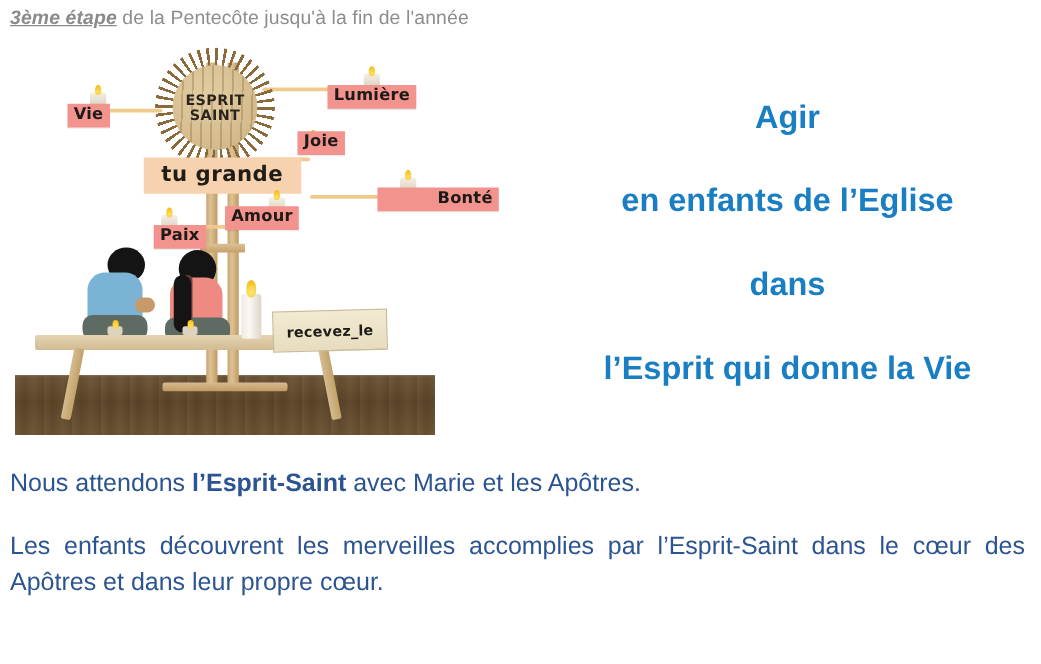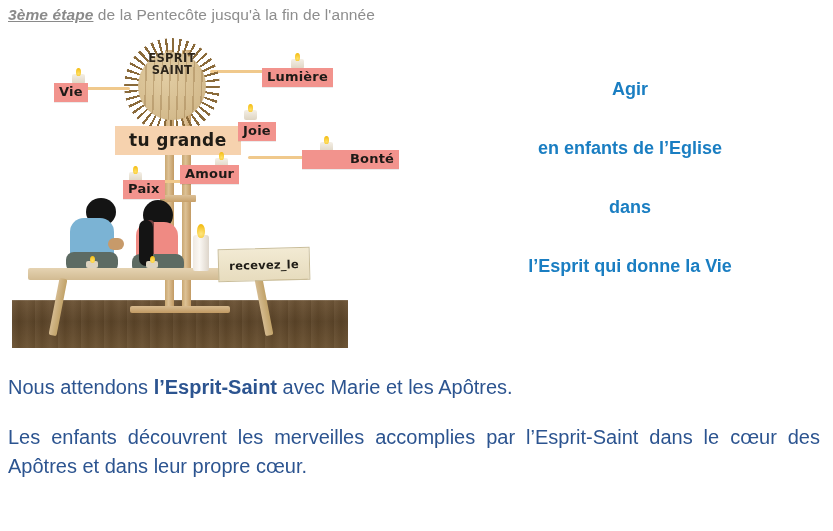--- a/index.html
+++ b/index.html
@@ -106,20 +106,21 @@
     width: 68px; height: 68px;
     border-radius: 50%;
     background:
       repeating-linear-gradient(92deg,
         rgba(140,104,56,0.35) 0px,
         rgba(140,104,56,0.35) 1.5px,
         rgba(0,0,0,0) 1.5px,
         rgba(0,0,0,0) 8px),
       radial-gradient(circle at 40% 35%, #e2cda3, #d4bb8d 70%, #c3a878);
     display: flex;
+    align-items: center;
     justify-content: center;
   }
   .disc-text {
     font-family: "DejaVu Sans", sans-serif;
     font-size: 11.5px;
     line-height: 1.05;
     font-weight: bold;
     color: #2c2418;
     text-align: center;
     letter-spacing: 0.3px;
@@ -271,21 +272,21 @@
 
   
   #headline {
     position: absolute;
     left: 430px;
     top: 80px;
     width: 400px;
     text-align: center;
     color: #1a7ec2;
     font-weight: bold;
-    font-size: 18px;
+    font-size: 26px;
     line-height: 1.0;
   }
   #headline .hl {
     margin: 0 0 41px 0;
     white-space: nowrap;
   }
   #headline .hl:last-child { margin-bottom: 0; }
 
   
   #paragraphs {
@@ -338,21 +339,21 @@
 
     <div class="candle" style="left:62px;  top:44px;"></div>
     <div class="candle" style="left:281px; top:29px;"></div>
     <div class="candle" style="left:234px; top:80px;"></div>
     <div class="candle" style="left:310px; top:112px;"></div>
     <div class="candle" style="left:205px; top:128px;"></div>
     <div class="candle" style="left:119px; top:142px;"></div>
 
     <div class="tag" style="left:44px;  top:53px;">Vie</div>
     <div class="tag" style="left:252px; top:38px;text-align:center;">Lumière</div>
-    <div class="tag" style="left:228px; top:92px;">Joie</div>
+    <div class="tag" style="left:228px; top:75px;">Joie</div>
     <div class="tag" style="left:292px; top:120px;padding-left:48px;">Bonté</div>
     <div class="tag" style="left:170px; top:135px;">Amour</div>
     <div class="tag" style="left:113px; top:150px;">Paix</div>
 
     <div class="child">
       <div class="head" style="left:76px; top:168px; width:30px; height:28px;"></div>
       <div class="body-shape" style="left:60px; top:188px; width:44px; height:42px; background:#7bb3d4;"></div>
       <div class="body-shape" style="left:56px; top:222px; width:52px; height:20px; background:#5d6b63; border-radius:8px;"></div>
       <div class="body-shape" style="left:98px; top:208px; width:16px; height:12px; background:#c79a6a; border-radius:6px;"></div>
     </div>

